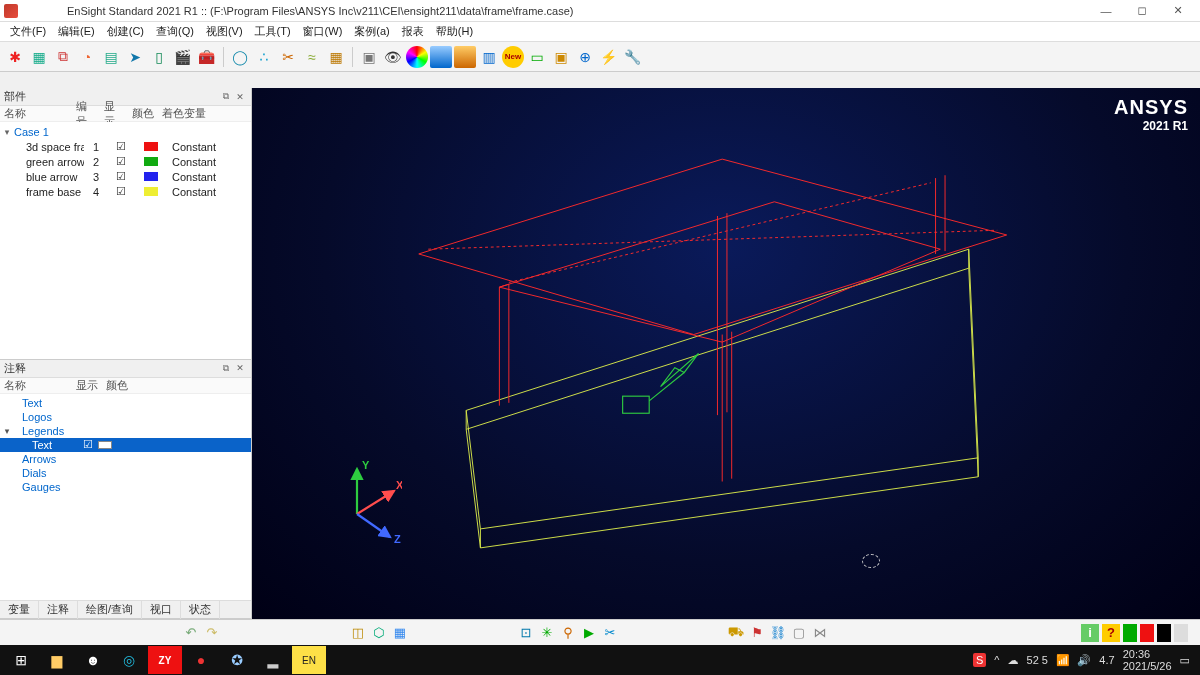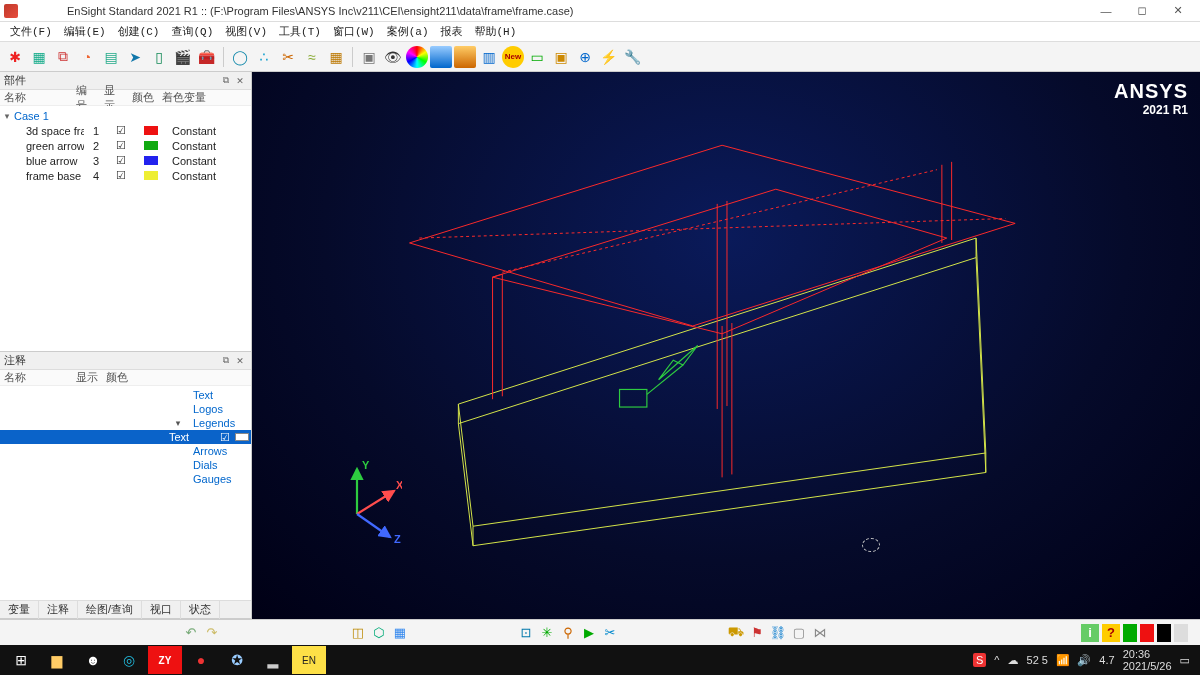--- a/index.html
+++ b/index.html
@@ -6,29 +6,29 @@
 body { width: 1200px; height: 675px; overflow: hidden; background: #f0f0f0; display: flex; flex-direction: column; }
 
 
 .titlebar { height: 22px; background: #fff; display: flex; align-items: center; padding: 0 4px; border-bottom: 1px solid #ddd; }
 .titlebar .app-icon { width: 14px; height: 14px; background: linear-gradient(135deg,#c0392b,#e74c3c); border-radius: 2px; margin-right: 5px; }
 .titlebar .title { flex: 1; color: #333; font-size: 11px; padding-left: 44px; }
 .titlebar .win-btn { width: 36px; height: 22px; display: flex; align-items: center; justify-content: center; color: #555; cursor: default; }
 
 
 .menubar { height: 20px; background: #fff; display: flex; align-items: center; padding: 0 4px; border-bottom: 1px solid #ddd; }
-.menubar .menu-item { padding: 2px 6px; color: #222; cursor: default; font-family: Liberation Mono, monospace; }
+.menubar .menu-item { padding: 2px 6px; color: #222; cursor: default; }
 
 
 .toolbar { height: 30px; background: #f4f4f4; display: flex; align-items: center; padding: 2px 4px; gap: 2px; border-bottom: 1px solid #ccc; }
 .tool { width: 22px; height: 22px; display: flex; align-items: center; justify-content: center; border-radius: 2px; cursor: default; font-size: 14px; }
 .tool-sep { width: 1px; height: 20px; background: #ccc; margin: 0 3px; }
 
 
-.main { flex: 1; display: flex; min-height: 0; }
+.main { flex: 1; display: flex; min-height: 0; margin-top: 16px; }
 .left-panels { width: 252px; display: flex; flex-direction: column; background: #fff; border-right: 1px solid #ccc; }
 
 .panel { display: flex; flex-direction: column; border-bottom: 1px solid #ccc; }
 .panel-header { height: 18px; background: #f0f0f0; display: flex; align-items: center; padding: 0 4px; border-bottom: 1px solid #ddd; }
 .panel-header .title { flex: 1; font-size: 11px; color: #333; }
 .panel-header .btn { width: 14px; height: 14px; display: flex; align-items: center; justify-content: center; font-size: 9px; color: #666; cursor: default; }
 .panel-cols { height: 16px; display: flex; align-items: center; background: #fafafa; border-bottom: 1px solid #eee; font-size: 10px; color: #555; }
 .panel-cols .col { padding: 0 4px; }
 .panel-body { flex: 1; overflow: auto; background: #fff; padding: 2px 0; }
 
@@ -38,21 +38,21 @@
 .tree-row { display: flex; align-items: center; height: 15px; padding: 0 2px; font-size: 11px; color: #222; cursor: default; }
 .tree-row.case { color: #0066cc; }
 .tree-row .exp { width: 10px; text-align: center; color: #666; font-size: 9px; }
 .tree-row .name { flex: 0 0 72px; padding-left: 2px; overflow: hidden; white-space: nowrap; }
 .tree-row.indent .name { padding-left: 14px; flex: 0 0 72px; }
 .tree-row .id { width: 24px; text-align: center; }
 .tree-row .chk { width: 26px; text-align: center; }
 .tree-row .swatch { width: 14px; height: 9px; margin: 0 10px; }
 .tree-row .coltxt { padding-left: 4px; }
 
-.annot-row { display: flex; align-items: center; height: 14px; padding: 0 2px; font-size: 11px; color: #0066cc; cursor: default; justify-content: flex-end; }
+.annot-row { display: flex; align-items: center; height: 14px; padding: 0 2px; font-size: 11px; color: #0066cc; cursor: default; }
 .annot-row .exp { width: 10px; text-align: center; color: #555; font-size: 9px; }
 .annot-row .name { flex: 0 0 66px; padding-left: 10px; }
 .annot-row.indent .name { padding-left: 20px; }
 .annot-row.selected { background: #0a63c9; color: #fff; }
 .annot-row .chk { width: 20px; text-align: center; }
 .annot-row .sw { width: 14px; height: 8px; border: 1px solid #888; background: #fff; }
 
 .panel-tabs { height: 18px; background: #f0f0f0; display: flex; align-items: center; border-top: 1px solid #ddd; font-size: 11px; }
 .panel-tabs .tab { padding: 2px 8px; color: #333; cursor: default; border-right: 1px solid #ddd; }
 

